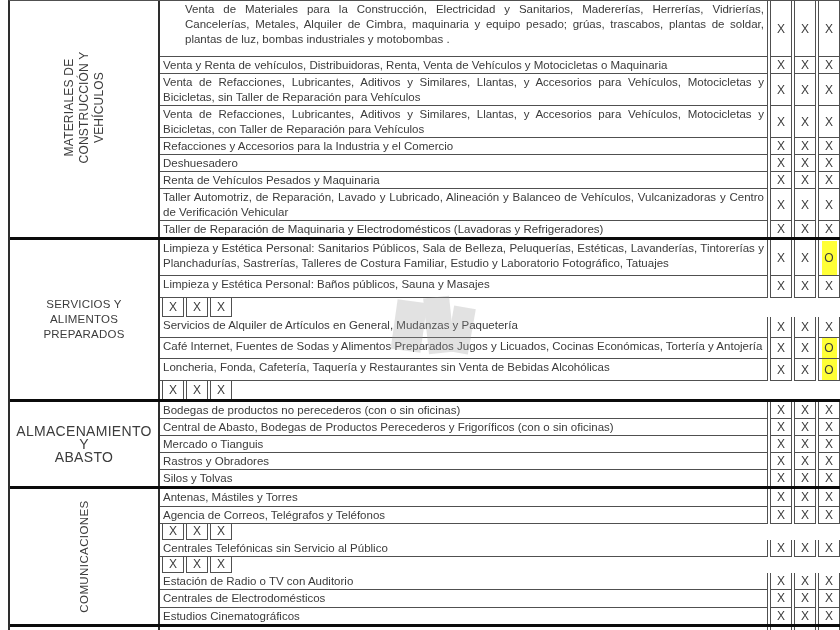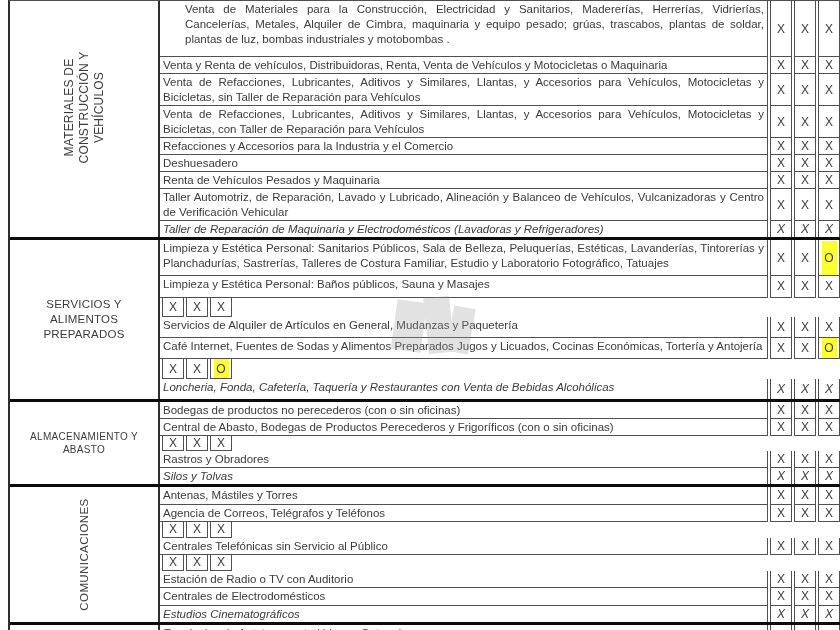--- a/index.html
+++ b/index.html
@@ -23,32 +23,32 @@
   .sec3{min-height:138px;} .sec4{min-height:22px; border-bottom:none;}
   .cat{
     flex:0 0 150px; width:150px;
     border-right:2px solid var(--border-outer,#2b2b2b);
     display:flex; align-items:center; justify-content:center;
     overflow:hidden; position:relative; text-align:center;
   }
   .lbl{font-size:11.5px; line-height:15px; letter-spacing:.2px; color:#3c3c3c;}
   .sec0 .lbl{width:240px; font-size:12px; line-height:15px; transform:rotate(-90deg) translateX(12px);}
   .sec3 .lbl{white-space:nowrap; transform:rotate(-90deg); letter-spacing:.4px;}
-  .sec2 .lbl{font-size:10px; line-height:13px; letter-spacing:.3px;}
+  .sec2 .lbl{font-size:14px; line-height:13px; letter-spacing:.3px;}
   .rows{flex:1 1 auto; display:flex; flex-direction:column;}
   .row{display:flex; align-items:stretch; flex:1 0 auto;}
   .desc{
     flex:1 1 auto; padding:1px 3px 0 3px;
     font-size:11.5px; line-height:15px; text-align:justify;
     border-right:1px solid var(--border-thin,#4f4f4f);
     border-bottom:1px solid var(--border-thin,#4f4f4f);
     overflow:hidden;
   }
   .sec0 .row:first-child .desc{padding-bottom:9px;padding-left:25px;}
-  .row:last-child .desc, .row:last-child .mark{border-bottom:none;font-style:italic;}
+  .row:last-child .desc, .row:last-child .mark{border-bottom:none;}
   .marks{flex:0 0 auto; display:flex; align-items:stretch;}
   .mark{
     width:22px; margin-right:2px;
     border-left:1px solid var(--border-thin,#4f4f4f);
     border-right:1px solid var(--border-thin,#4f4f4f);
     border-bottom:1px solid var(--border-thin,#4f4f4f);
     display:flex; align-items:center; justify-content:center;
     font-size:12px; color:#3d3d3d;
   }
   .mark:first-child{margin-left:2px;}
@@ -198,30 +198,30 @@
             <div class="desc">Café Internet, Fuentes de Sodas y Alimentos Preparados Jugos y Licuados, Cocinas Económicas, Tortería y Antojería</div>
             <div class="marks">
               <div class="mark">X</div>
               <div class="mark">X</div>
               <div class="mark">
                 <div class="hlbox">O</div>
               </div>
             </div>
           </div>
           <div class="row">
+            <div class="desc">Loncheria, Fonda, Cafetería, Taquería y Restaurantes sin Venta de Bebidas Alcohólicas</div>
             <div class="marks">
               <div class="mark">X</div>
               <div class="mark">X</div>
               <div class="mark">
                 <div class="hlbox">O</div>
               </div>
             </div>
           </div>
           <div class="row">
-            <div class="desc">Loncheria, Fonda, Cafetería, Taquería y Restaurantes con Venta de Bebidas Alcohólicas</div>
             <div class="marks">
               <div class="mark">X</div>
               <div class="mark">X</div>
               <div class="mark">X</div>
             </div>
           </div>
         </div>
       </div>
       <div class="section sec2">
         <div class="cat">
@@ -241,20 +241,21 @@
           </div>
           <div class="row">
             <div class="desc">Central de Abasto, Bodegas de Productos Perecederos y Frigoríficos (con o sin oficinas)</div>
             <div class="marks">
               <div class="mark">X</div>
               <div class="mark">X</div>
               <div class="mark">X</div>
             </div>
           </div>
           <div class="row">
+            <div class="desc">Mercado o Tianguis</div>
             <div class="marks">
               <div class="mark">X</div>
               <div class="mark">X</div>
               <div class="mark">X</div>
             </div>
           </div>
           <div class="row">
             <div class="desc">Rastros y Obradores</div>
             <div class="marks">
               <div class="mark">X</div>

